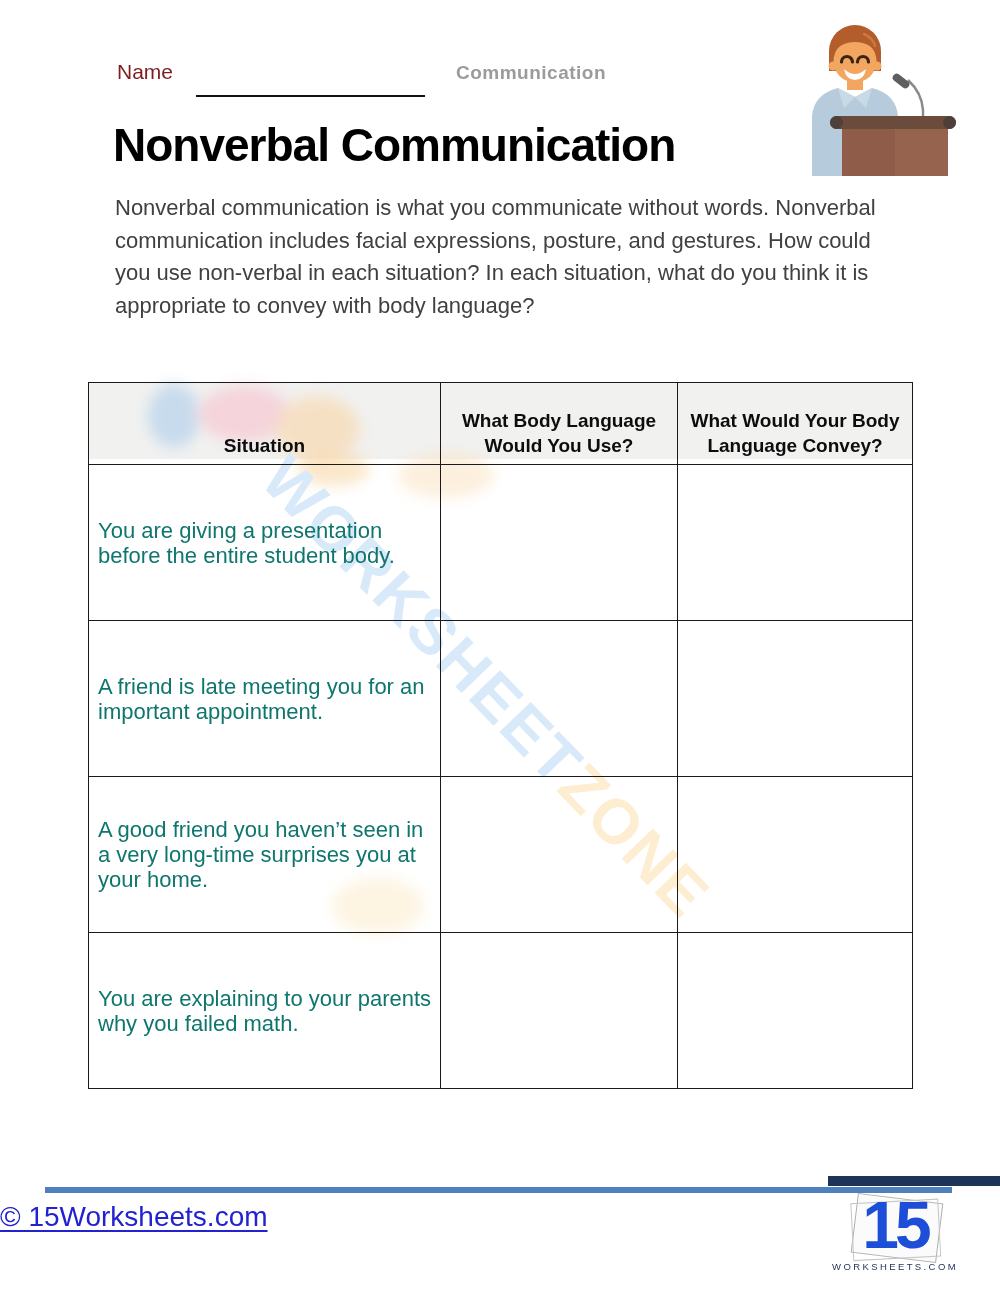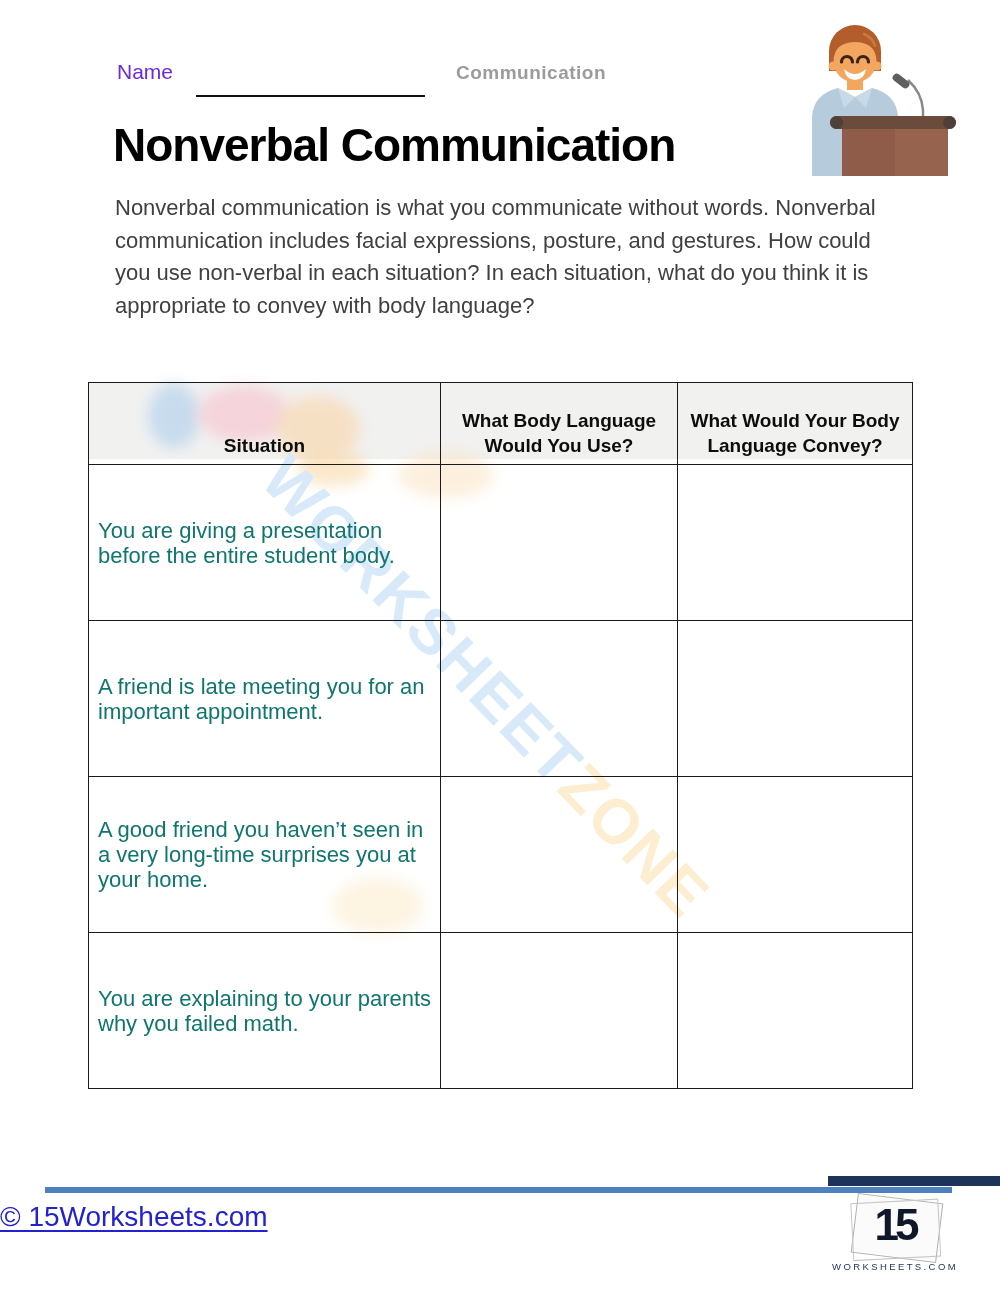--- a/index.html
+++ b/index.html
@@ -1,21 +1,21 @@
 <!DOCTYPE html>
 <html><head>
 <meta charset="utf-8">
 <style>
   html,body{margin:0;padding:0;background:#ffffff;}
   #page{
     position:relative;width:1000px;height:1294px;background:#ffffff;
     font-family:"Liberation Sans", sans-serif;color:#1a1a1a;overflow:hidden;
   }
   
-  .name-label{position:absolute;left:117px;top:60px;font-size:21px;color:#6d28d9;}
+  .name-label{position:absolute;left:117px;top:60px;font-size:21px;color:#7f1d1d;}
   .name-line{position:absolute;left:196px;top:95px;width:229px;height:2px;background:#111;}
   .subject-label{position:absolute;left:456px;top:62px;font-size:19px;font-weight:bold;color:#9b9b9b;letter-spacing:.5px;}
   
   .title{position:absolute;left:113px;top:118px;font-size:46px;font-weight:700;letter-spacing:-1px;color:#000;white-space:nowrap;}
   .intro{position:absolute;left:115px;top:192px;width:778px;font-size:22px;line-height:32.6px;color:#404040;}
   
   .illu{position:absolute;left:800px;top:14px;width:158px;height:162px;}
   
   .blob{position:absolute;border-radius:50%;filter:blur(7px);pointer-events:none;}
   .blob.b1{left:148px;top:384px;width:52px;height:64px;background:#b9d4ec;opacity:.75;}
@@ -45,21 +45,21 @@
   td.answer{padding:0;}
   .col-sit{width:352px;}.col-use{width:237px;}.col-convey{width:235px;}
   
   .rule{position:absolute;left:45px;top:1187px;width:907px;height:6px;background:#4d80bd;}
   .logo-topbar{position:absolute;left:828px;top:1176px;width:172px;height:10px;background:#1d3357;}
   .copyright{position:absolute;left:0;top:1201px;width:1000px;text-align:left;}
   .copyright a{font-size:28px;color:#2222d0;text-decoration:underline;text-underline-offset:4px;}
   .logo{position:absolute;left:832px;top:1192px;width:126px;height:92px;text-align:center;}
   .logo-paper{position:absolute;left:22px;top:6px;width:84px;height:58px;border:1px solid #b0b0b0;background:#fbfbfb;transform:rotate(7deg);}
   .logo-paper::after{content:"";position:absolute;left:-3px;top:2px;width:86px;height:56px;border:1px solid #c6c6c6;transform:rotate(-10deg);}
-  .logo-number{position:relative;z-index:2;font-size:44px;line-height:66px;font-weight:900;letter-spacing:-4px;color:#0f172a;}
+  .logo-number{position:relative;z-index:2;font-size:66px;line-height:66px;font-weight:900;letter-spacing:-4px;color:#1d4ed8;}
   .logo-text{position:relative;z-index:2;margin-top:3px;font-size:9.5px;font-weight:normal;letter-spacing:2.4px;color:#1d3357;white-space:nowrap;}
 </style>
 </head>
 <body>
 
 <div id="page">
 
   <div class="name-label">Name</div>
   <div class="name-line"></div>
   <div class="subject-label">Communication</div>

